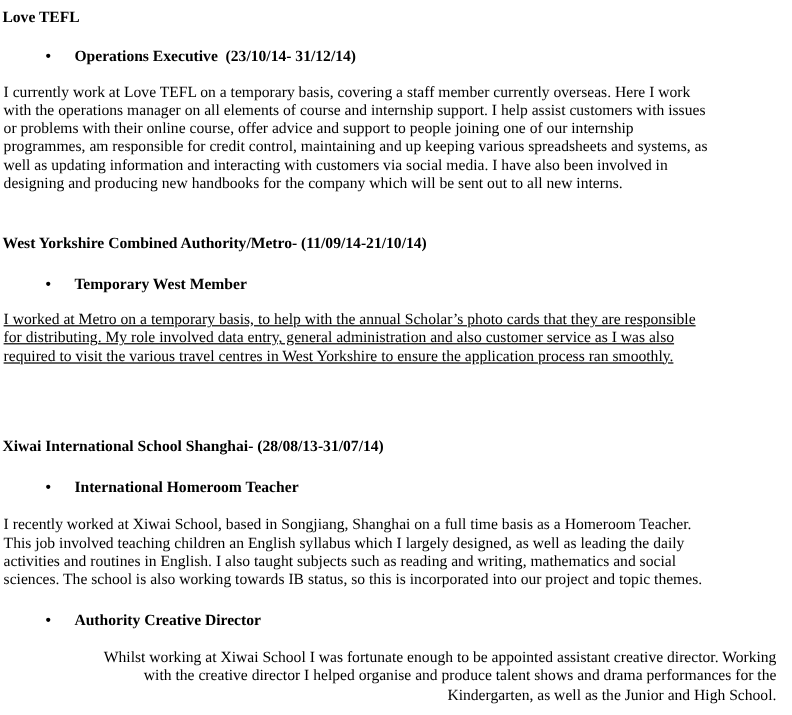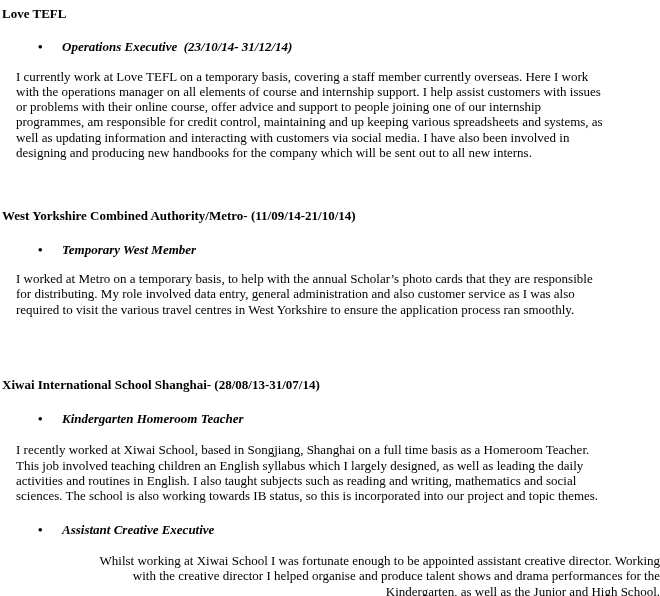--- a/index.html
+++ b/index.html
@@ -27,33 +27,32 @@
     display: flex;
     margin-left: 38px;
     font-weight: bold;
   }
   .bullet-dot {
     flex: 0 0 24px;
     width: 24px;
   }
   .role-title {
     white-space: pre-wrap;
-    font-style: italic;
   }
   .para {
-    margin: 16px;
+    margin: 3px;
     white-space: pre-line; 
     width: 644px;
   }
   
   .mt-bullet1 { margin-top: 18px; }
   .mt-para1   { margin-top: 14px; }
-  .mt-head2   { margin-top: 48px; }
+  .mt-head2   { margin-top: 35px; }
   .mt-bullet2 { margin-top: 18px; }
-  .mt-para2   { margin-top: 14px; }
+  .mt-para2   { margin-top: 14px; text-decoration: underline; }
   .mt-head3   { margin-top: 60px; }
   .mt-bullet3 { margin-top: 19px; }
   .mt-para3   { margin-top: 16px; }
   .mt-bullet4 { margin-top: 18px; }
   .mt-para4   { margin-top: 16px; text-align: right; }
 </style>
 </head>
 <body>
 
 <div class="doc">
@@ -80,30 +79,30 @@
   </div>
 
   <p class="para mt-para2">I worked at Metro on a temporary basis, to help with the annual Scholar’s photo cards that they are responsible
 for distributing. My role involved data entry, general administration and also customer service as I was also
 required to visit the various travel centres in West Yorkshire to ensure the application process ran smoothly.</p>
 
   <p class="employer mt-head3">Xiwai International School Shanghai- (28/08/13-31/07/14)</p>
 
   <div class="bullet mt-bullet3">
     <span class="bullet-dot">•</span>
-    <span class="role-title">Kindergarten Homeroom Teacher</span>
+    <span class="role-title">International Homeroom Teacher</span>
   </div>
 
   <p class="para mt-para3">I recently worked at Xiwai School, based in Songjiang, Shanghai on a full time basis as a Homeroom Teacher.
 This job involved teaching children an English syllabus which I largely designed, as well as leading the daily
 activities and routines in English. I also taught subjects such as reading and writing, mathematics and social
 sciences. The school is also working towards IB status, so this is incorporated into our project and topic themes.</p>
 
   <div class="bullet mt-bullet4">
     <span class="bullet-dot">•</span>
-    <span class="role-title">Assistant Creative Executive</span>
+    <span class="role-title">Authority Creative Director</span>
   </div>
 
   <p class="para mt-para4">Whilst working at Xiwai School I was fortunate enough to be appointed assistant creative director. Working
 with the creative director I helped organise and produce talent shows and drama performances for the
 Kindergarten, as well as the Junior and High School.</p>
 
 </div>
 
 </body></html>

